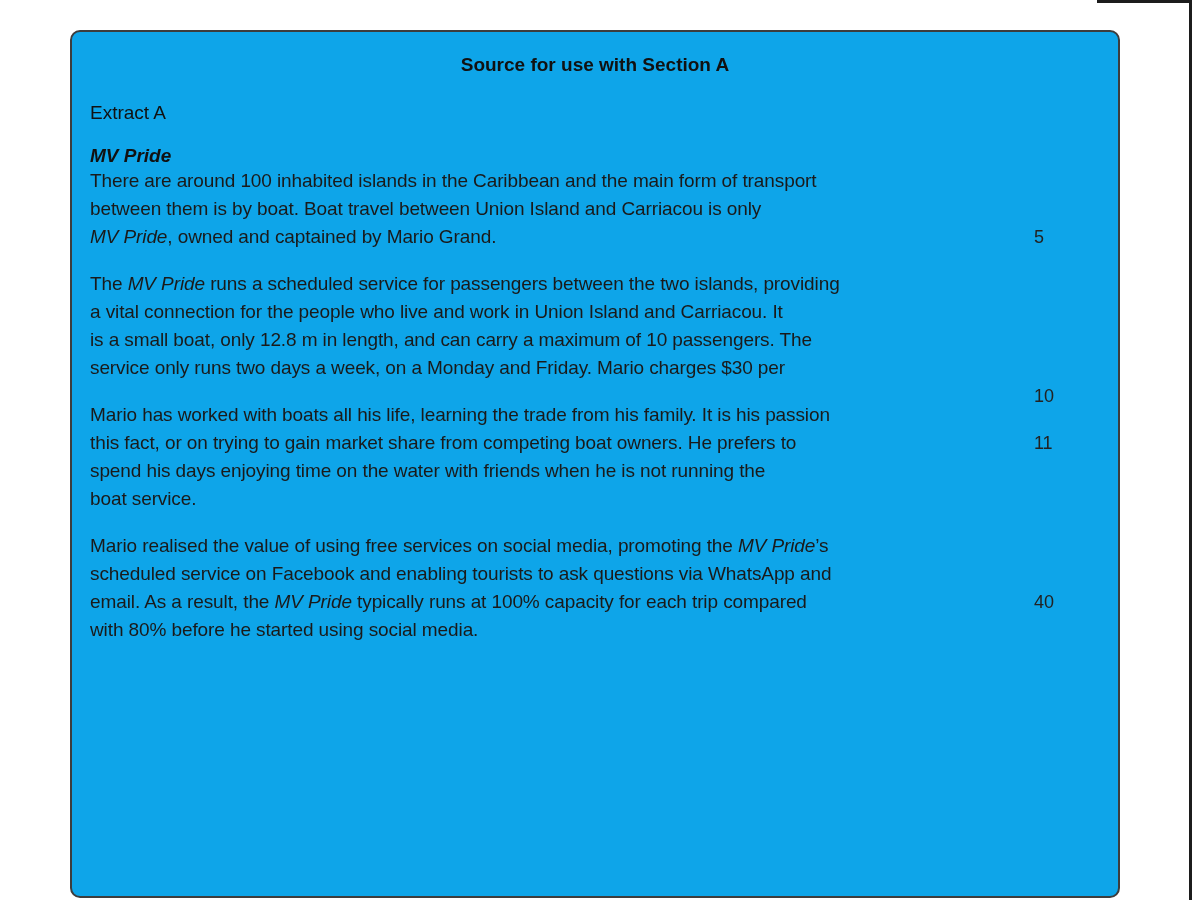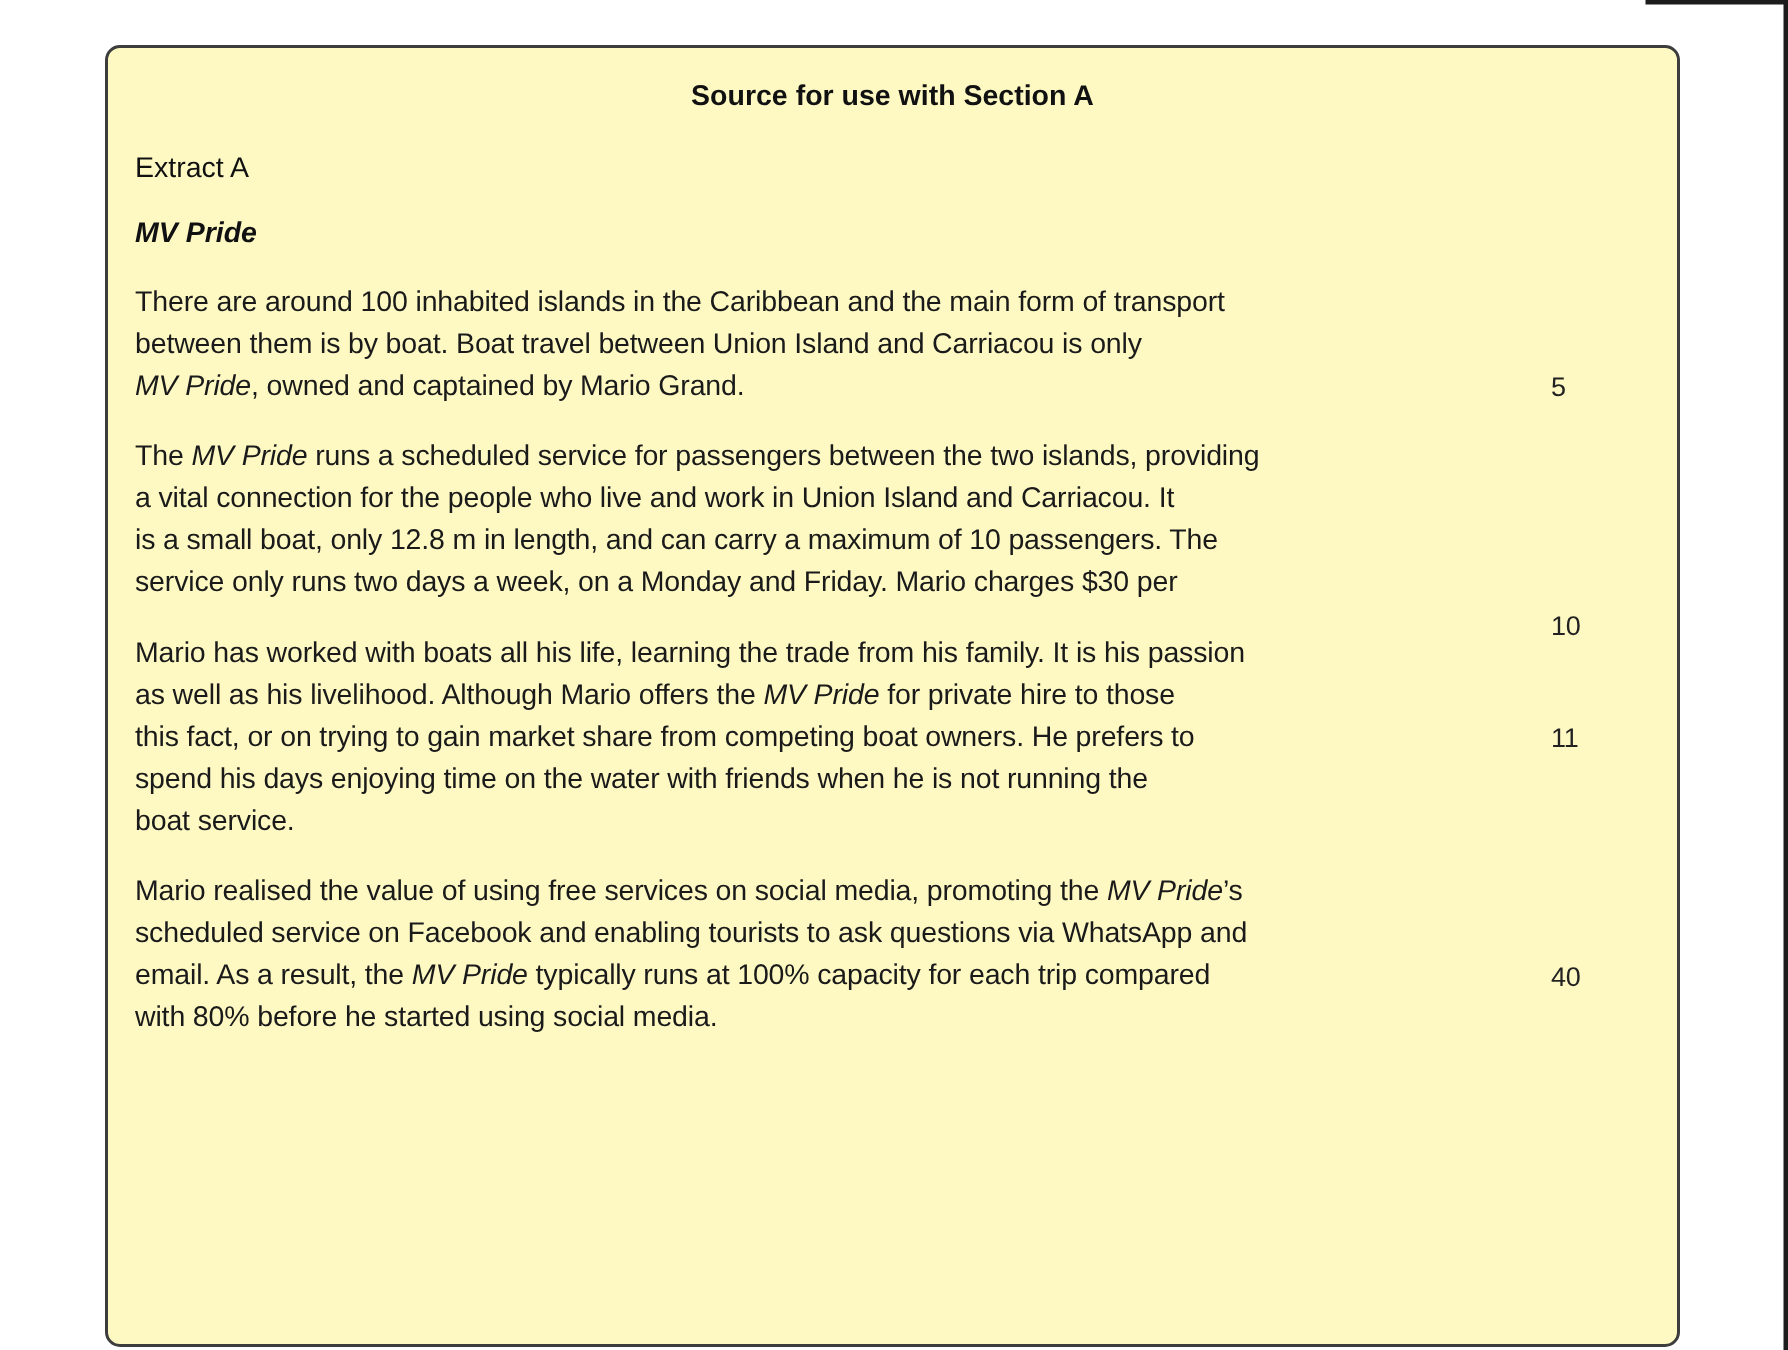--- a/index.html
+++ b/index.html
@@ -37,21 +37,21 @@
   }
   .source-box {
     position: absolute;
     left: 70px;
     top: 30px;
     width: 1050px;
     height: 868px;
     border: 2px solid #3d3d3d;
     border-radius: 10px;
     padding: 18px 18px 0 18px;
-    background: #fef9c3;
+    background: #0ea5e9;
   }
   .title {
     margin: 4px 0 0 0;
     text-align: center;
     font-size: 19px;
     font-weight: 700;
     color: #111111;
   }
   .extract-label {
     margin: 26px 0 0 0;
@@ -60,21 +60,20 @@
     color: #111111;
   }
   .extract-title {
     margin: 21px 0 0 0;
     font-size: 19px;
     font-weight: 700;
     font-style: italic;
     color: #111111;
   }
   .body-text {
-    margin-top: 21px;
   }
   .para {
     margin: 0 0 19px 0;
   }
   .line {
     position: relative;
     font-size: 19px;
     line-height: 28px;
     color: #1a1a1a;
     white-space: nowrap;
@@ -111,21 +110,20 @@
         </div>
         <div class="para">
           <div class="line"><span>The </span><em>MV Pride</em><span> runs a scheduled service for passengers between the two islands, providing</span></div>
           <div class="line"><span>a vital connection for the people who live and work in Union Island and Carriacou. It</span></div>
           <div class="line"><span>is a small boat, only 12.8 m in length, and can carry a maximum of 10 passengers. The</span></div>
           <div class="line"><span>service only runs two days a week, on a Monday and Friday. Mario charges $30 per</span></div>
           <div class="line"><span class="line-num">10</span></div>
         </div>
         <div class="para">
           <div class="line"><span>Mario has worked with boats all his life, learning the trade from his family. It is his passion</span></div>
-          <div class="line"><span>as well as his livelihood. Although Mario offers the </span><em>MV Pride</em><span> for private hire to those</span></div>
           <div class="line"><span>this fact, or on trying to gain market share from competing boat owners. He prefers to</span><span class="line-num">11</span></div>
           <div class="line"><span>spend his days enjoying time on the water with friends when he is not running the</span></div>
           <div class="line"><span>boat service.</span></div>
         </div>
         <div class="para">
           <div class="line"><span>Mario realised the value of using free services on social media, promoting the </span><em>MV Pride</em><span>’s</span></div>
           <div class="line"><span>scheduled service on Facebook and enabling tourists to ask questions via WhatsApp and</span></div>
           <div class="line"><span>email. As a result, the </span><em>MV Pride</em><span> typically runs at 100% capacity for each trip compared</span><span class="line-num">40</span></div>
           <div class="line"><span>with 80% before he started using social media.</span></div>
         </div>

